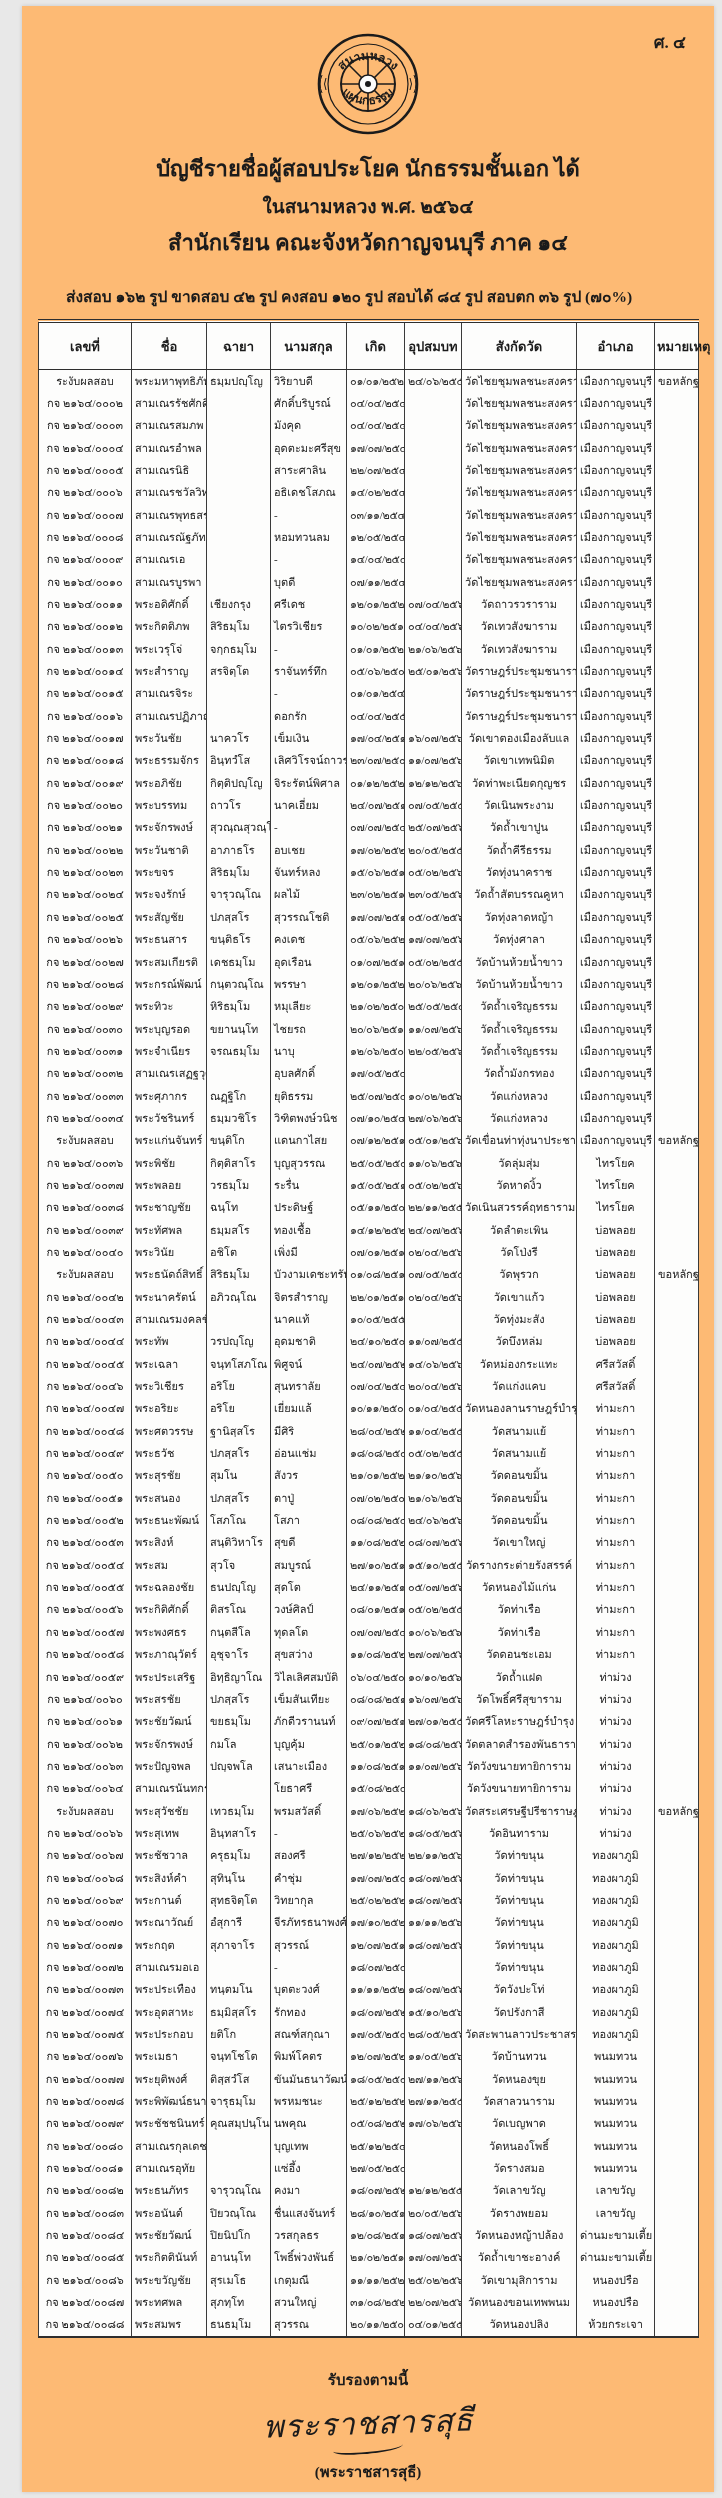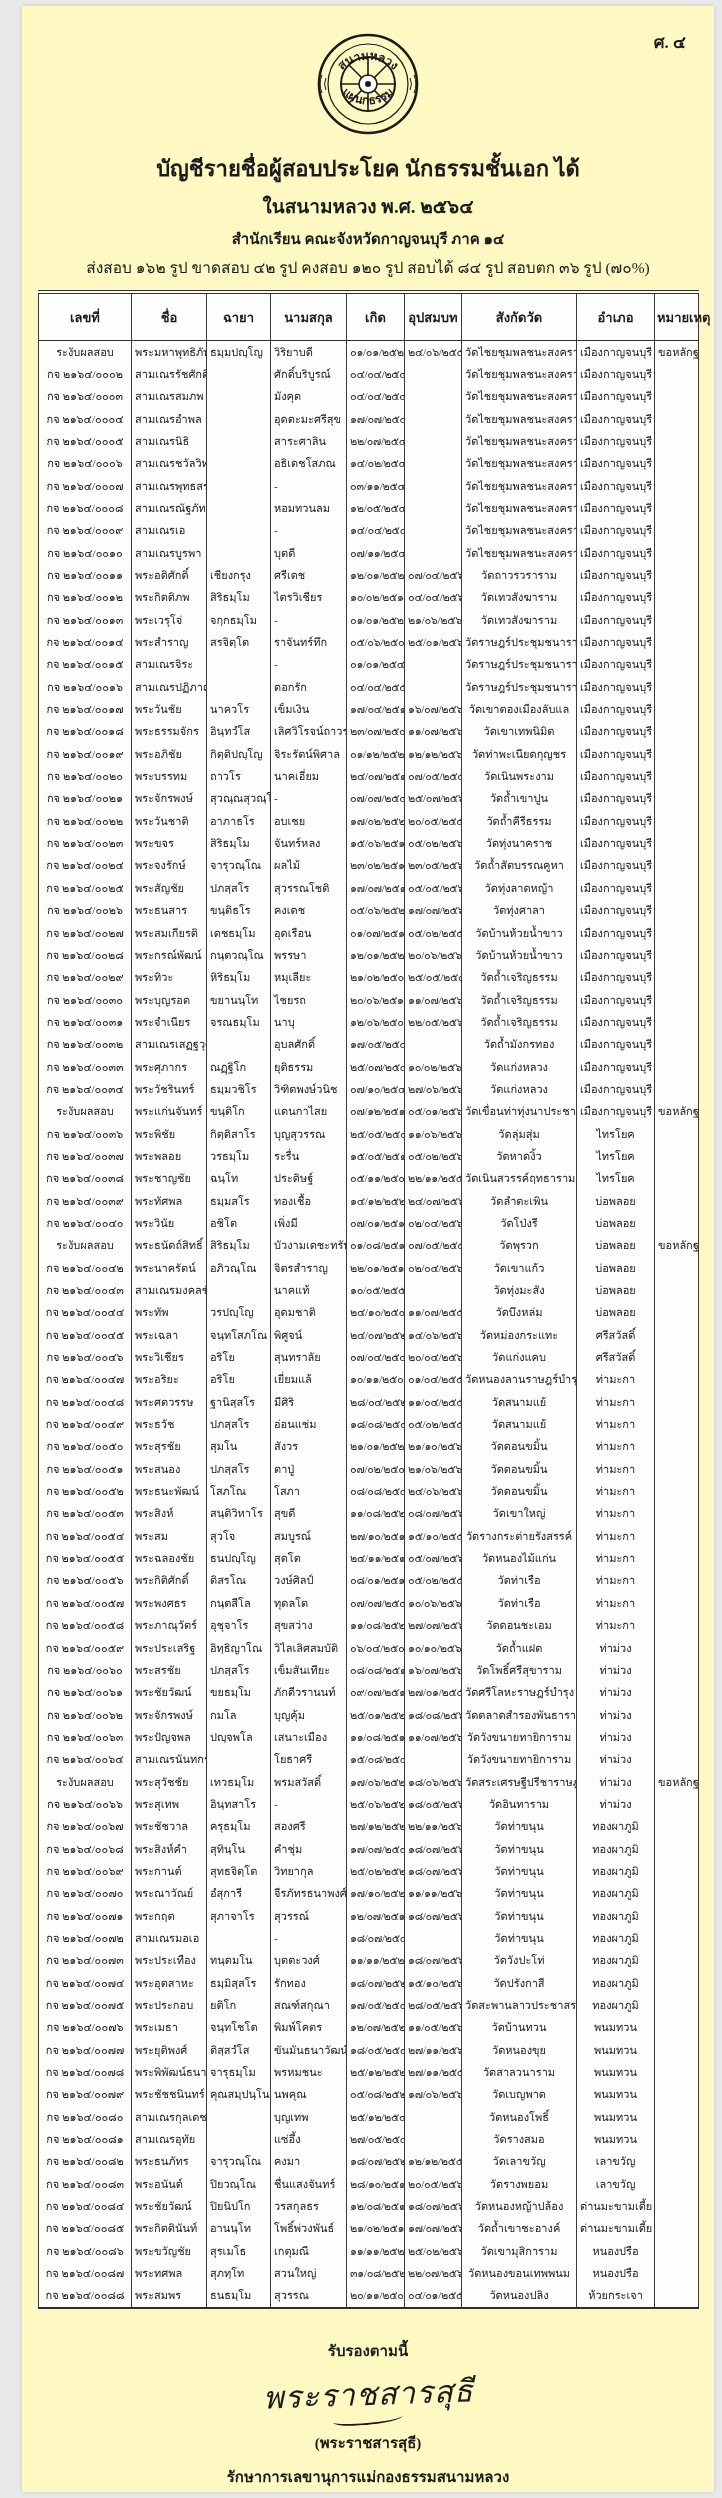--- a/index.html
+++ b/index.html
@@ -3,31 +3,31 @@
 <meta charset="utf-8">
 <style>
   html,body{margin:0;padding:0;}
   body{
     width:722px;height:2498px;background:#e8e8e8;
     font-family:"Liberation Serif","DejaVu Serif",serif;
     color:#1b1b1b;position:relative;overflow:hidden;
   }
   .page{
     position:absolute;left:22px;top:6px;width:692px;height:2486px;
-    background:#fef9c3;box-shadow:0 0 4px rgba(0,0,0,.15);
+    background:#fdba74;box-shadow:0 0 4px rgba(0,0,0,.15);
   }
   .corner-mark{
     position:absolute;top:22px;right:28px;font-size:17px;font-weight:600;
   }
   .seal-wrap{display:flex;justify-content:center;margin-top:26px;}
   .titles{text-align:center;margin-top:22px;line-height:1.0;}
   .t1{font-size:22px;font-weight:700;margin:0 0 16px 0;}
   .t2{font-size:19px;font-weight:700;margin:17px 0 16px 0;}
-  .t3{font-size:15px;font-weight:700;margin:0 0 8px 0;}
-  .stats{font-size:15.5px;font-weight:400;text-align:center;margin:2px 0 10px 0;}
+  .t3{font-size:22px;font-weight:700;margin:0 0 30px 0;}
+  .stats{font-size:15.5px;font-weight:700;text-align:left;margin:2px 0 10px 0;padding-left:44px;}
   table.results{
     border-collapse:collapse;table-layout:fixed;
     margin:6px 0 0 16px;width:660px;
     border:1.2px solid #2e2e2e;border-bottom:2px solid #2e2e2e;
   }
   table.results th{
     border-top:4px double #2e2e2e;border-bottom:1.4px solid #2e2e2e;
     border-left:1px solid #3a3a3a;border-right:1px solid #3a3a3a;
     font-size:13px;font-weight:700;height:30px;padding:8px 2px;background:#fdfdfc;
   }

